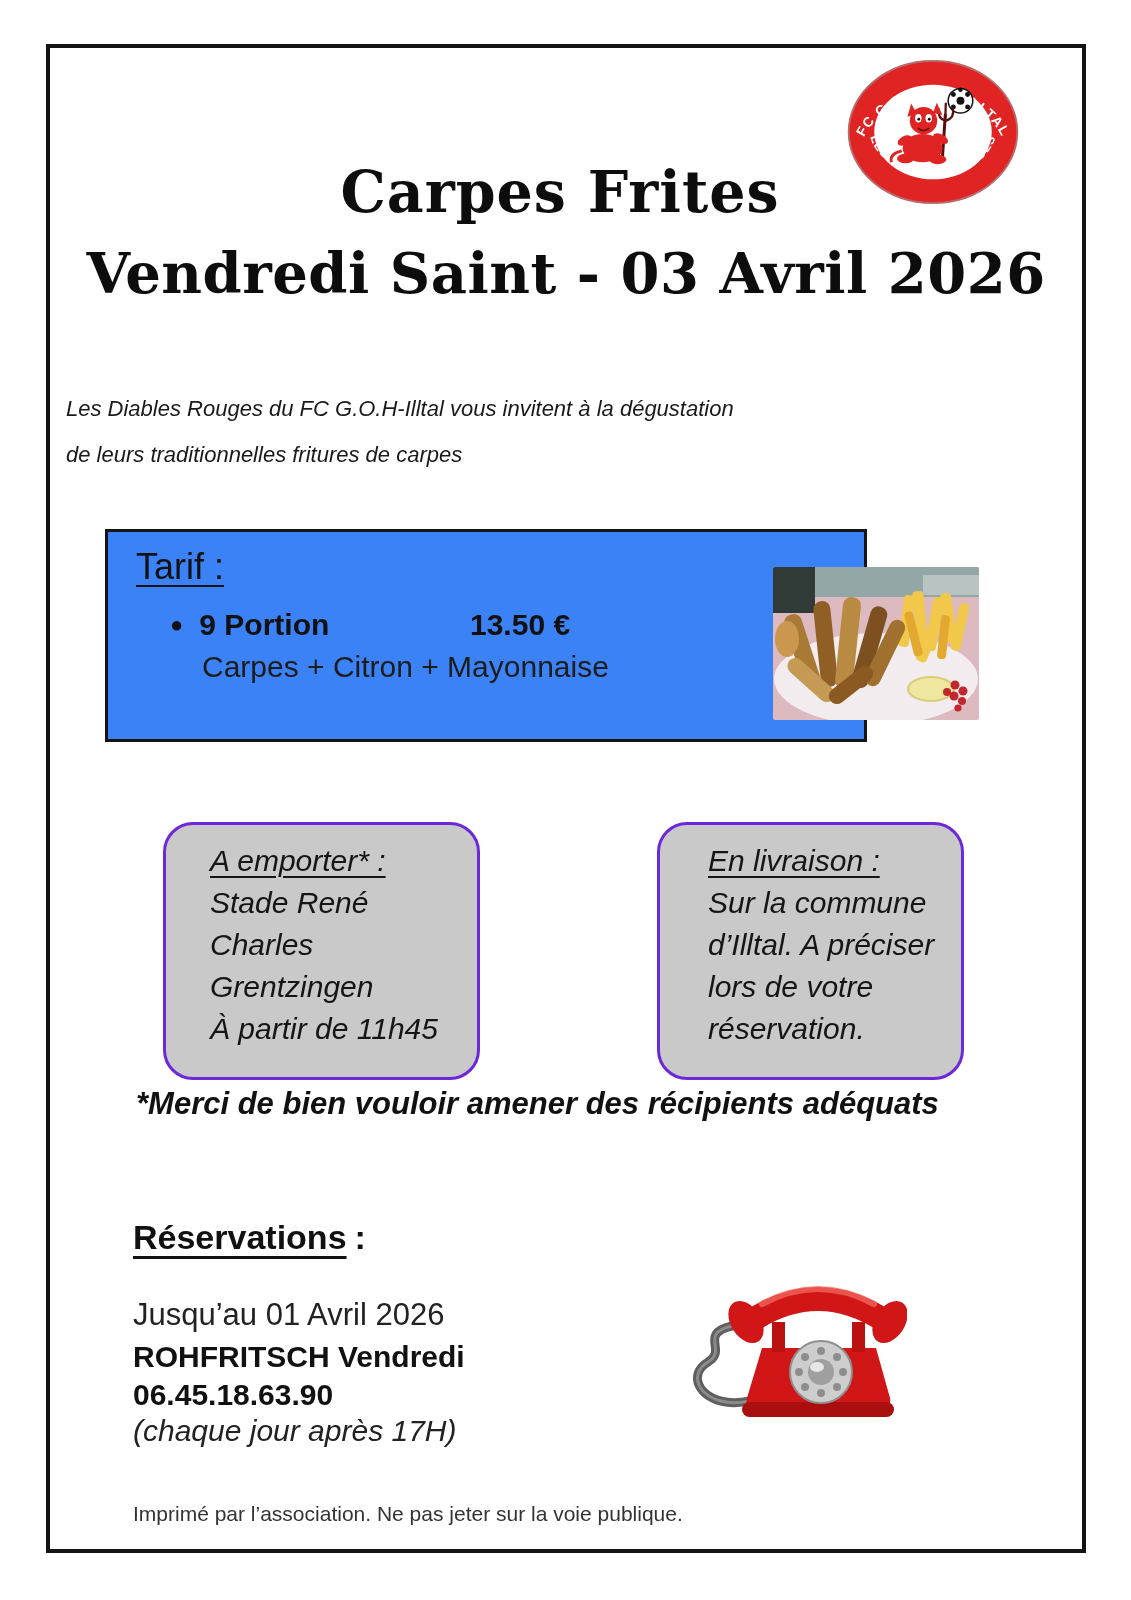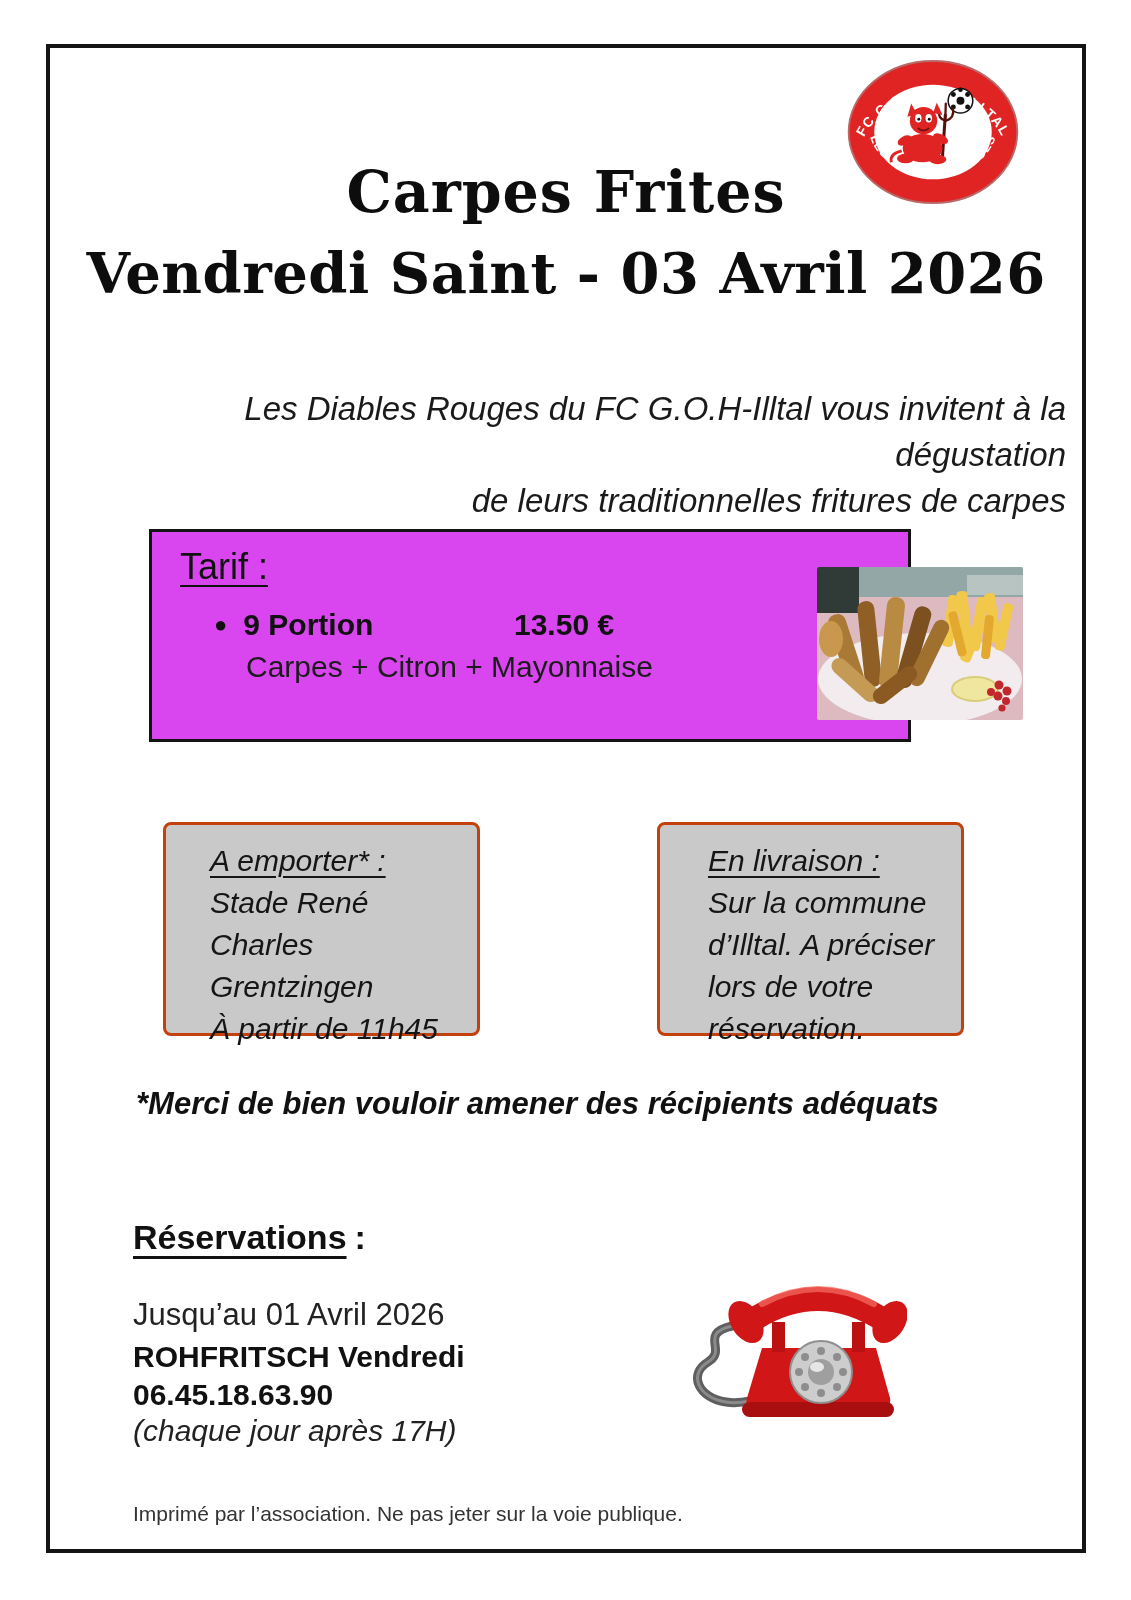--- a/index.html
+++ b/index.html
@@ -6,43 +6,43 @@
   body{font-family:"Liberation Sans",sans-serif;color:#111;}
   .canvas{position:relative;width:1131px;height:1600px;background:#ffffff;overflow:hidden;}
   .frame{position:absolute;left:46px;top:44px;width:1040px;height:1509px;border:4px solid #141414;box-sizing:border-box;background:#ffffff;}
 
   
   .logo{position:absolute;left:843px;top:56px;width:180px;height:152px;}
   .logo svg{width:100%;height:100%;}
   .logo-arc{fill:#ffffff;font-weight:bold;letter-spacing:1.2px;}
 
   
-  .title1{position:absolute;left:46px;top:158px;width:1040px;text-align:center;
+  .title1{position:absolute;left:40px;top:158px;width:1040px;text-align:center;
           font-family:"DejaVu Serif",serif;font-weight:900;font-size:57px;letter-spacing:1px;color:#0d0d0d;}
   .title2{position:absolute;left:46px;top:240px;width:1040px;text-align:center;
           font-family:"DejaVu Serif",serif;font-weight:900;font-size:56px;letter-spacing:0.5px;color:#0d0d0d;}
 
   
-  .intro{position:absolute;left:66px;top:386px;width:1000px;text-align:right;
-         font-style:italic;font-size:33px;line-height:46px;color:#1a1a1a;}
-
-  
-  .tarif-box{position:absolute;left:105px;top:529px;width:762px;height:213px;border:3px solid #141414;box-sizing:border-box;background:#d946ef;margin-left:44px;}
+  .intro{position:absolute;left:66px;top:386px;width:1000px;text-align:left;
+         font-style:italic;font-size:22px;line-height:46px;color:#1a1a1a;}
+
+  
+  .tarif-box{position:absolute;left:105px;top:529px;width:762px;height:213px;border:3px solid #141414;box-sizing:border-box;background:#3b82f6;}
   .tarif-heading{position:absolute;left:28px;top:14px;font-size:36px;font-weight:500;
                  text-decoration:underline;text-decoration-thickness:2px;text-underline-offset:6px;color:#111;}
   .tarif-row{position:absolute;left:62px;top:76px;font-size:30px;font-weight:600;color:#111;}
   .tarif-bullet{display:inline-block;font-size:22px;vertical-align:3px;margin-right:16px;}
   .tarif-price{position:absolute;left:362px;top:76px;font-size:30px;font-weight:600;color:#111;}
   .tarif-detail{position:absolute;left:94px;top:118px;font-size:30px;font-weight:400;color:#1c1c1c;}
   .food-photo{position:absolute;left:665px;top:35px;width:206px;height:153px;border-radius:2px;overflow:hidden;}
   .food-photo svg{width:100%;height:100%;display:block;}
 
   
-  .gray-box{position:absolute;width:317px;height:214px;background:#c9c9c9;border:3px solid #c2410c;
-            border-radius:8px;box-sizing:border-box;font-style:italic;font-size:30px;line-height:42px;color:#151515;}
+  .gray-box{position:absolute;width:317px;height:258px;background:#c9c9c9;border:3px solid #6d28d9;
+            border-radius:30px;box-sizing:border-box;font-style:italic;font-size:30px;line-height:42px;color:#151515;}
   .box-takeaway{left:163px;top:822px;padding:15px 10px 0 44px;}
   .box-delivery{left:657px;top:822px;width:307px;padding:15px 10px 0 48px;}
   .gray-box .box-heading{text-decoration:underline;text-decoration-thickness:2px;text-underline-offset:5px;}
 
   
   .note{position:absolute;left:136px;top:1086px;font-size:31px;font-weight:bold;font-style:italic;color:#111;}
   .res-heading{position:absolute;left:133px;top:1218px;font-size:34px;font-weight:bold;color:#111;}
   .res-heading .underlined{text-decoration:underline;text-decoration-thickness:3px;text-underline-offset:7px;padding-right:8px;}
   .res-deadline{position:absolute;left:133px;top:1280px;font-size:31px;font-weight:400;color:#222;margin-top:17px;}
   .res-name{position:absolute;left:133px;top:1340px;font-size:30px;font-weight:bold;color:#111;}

